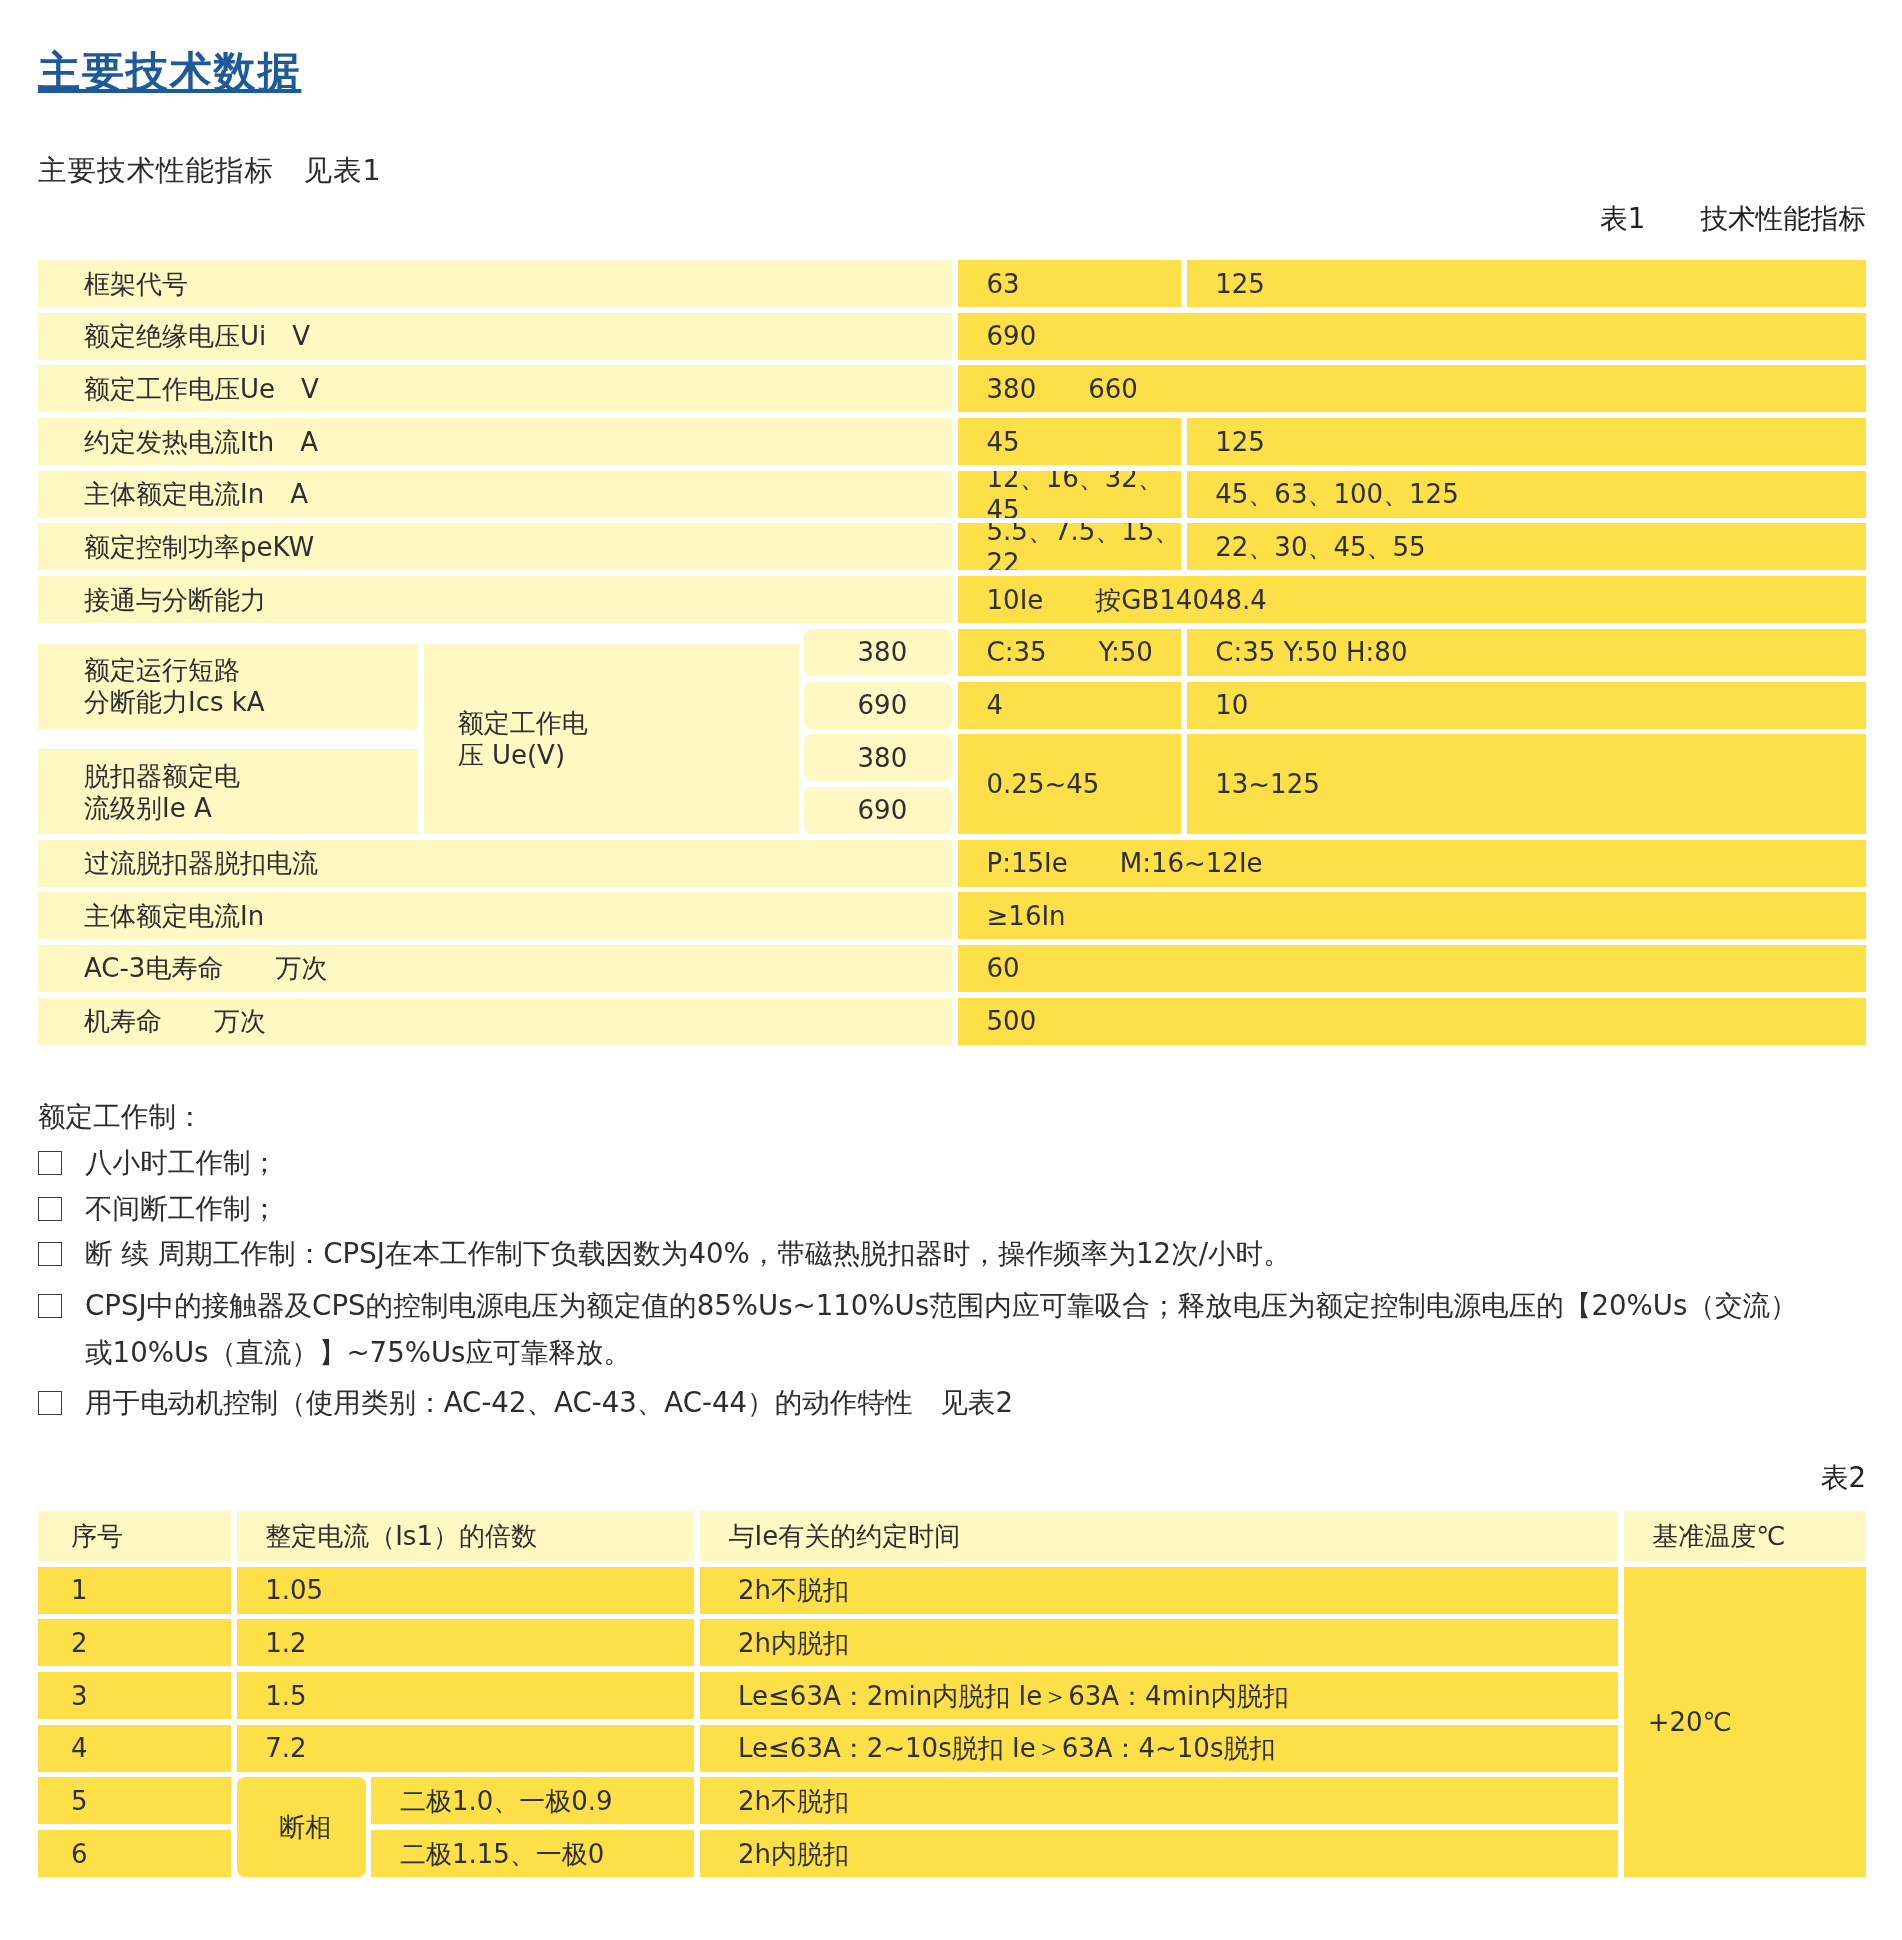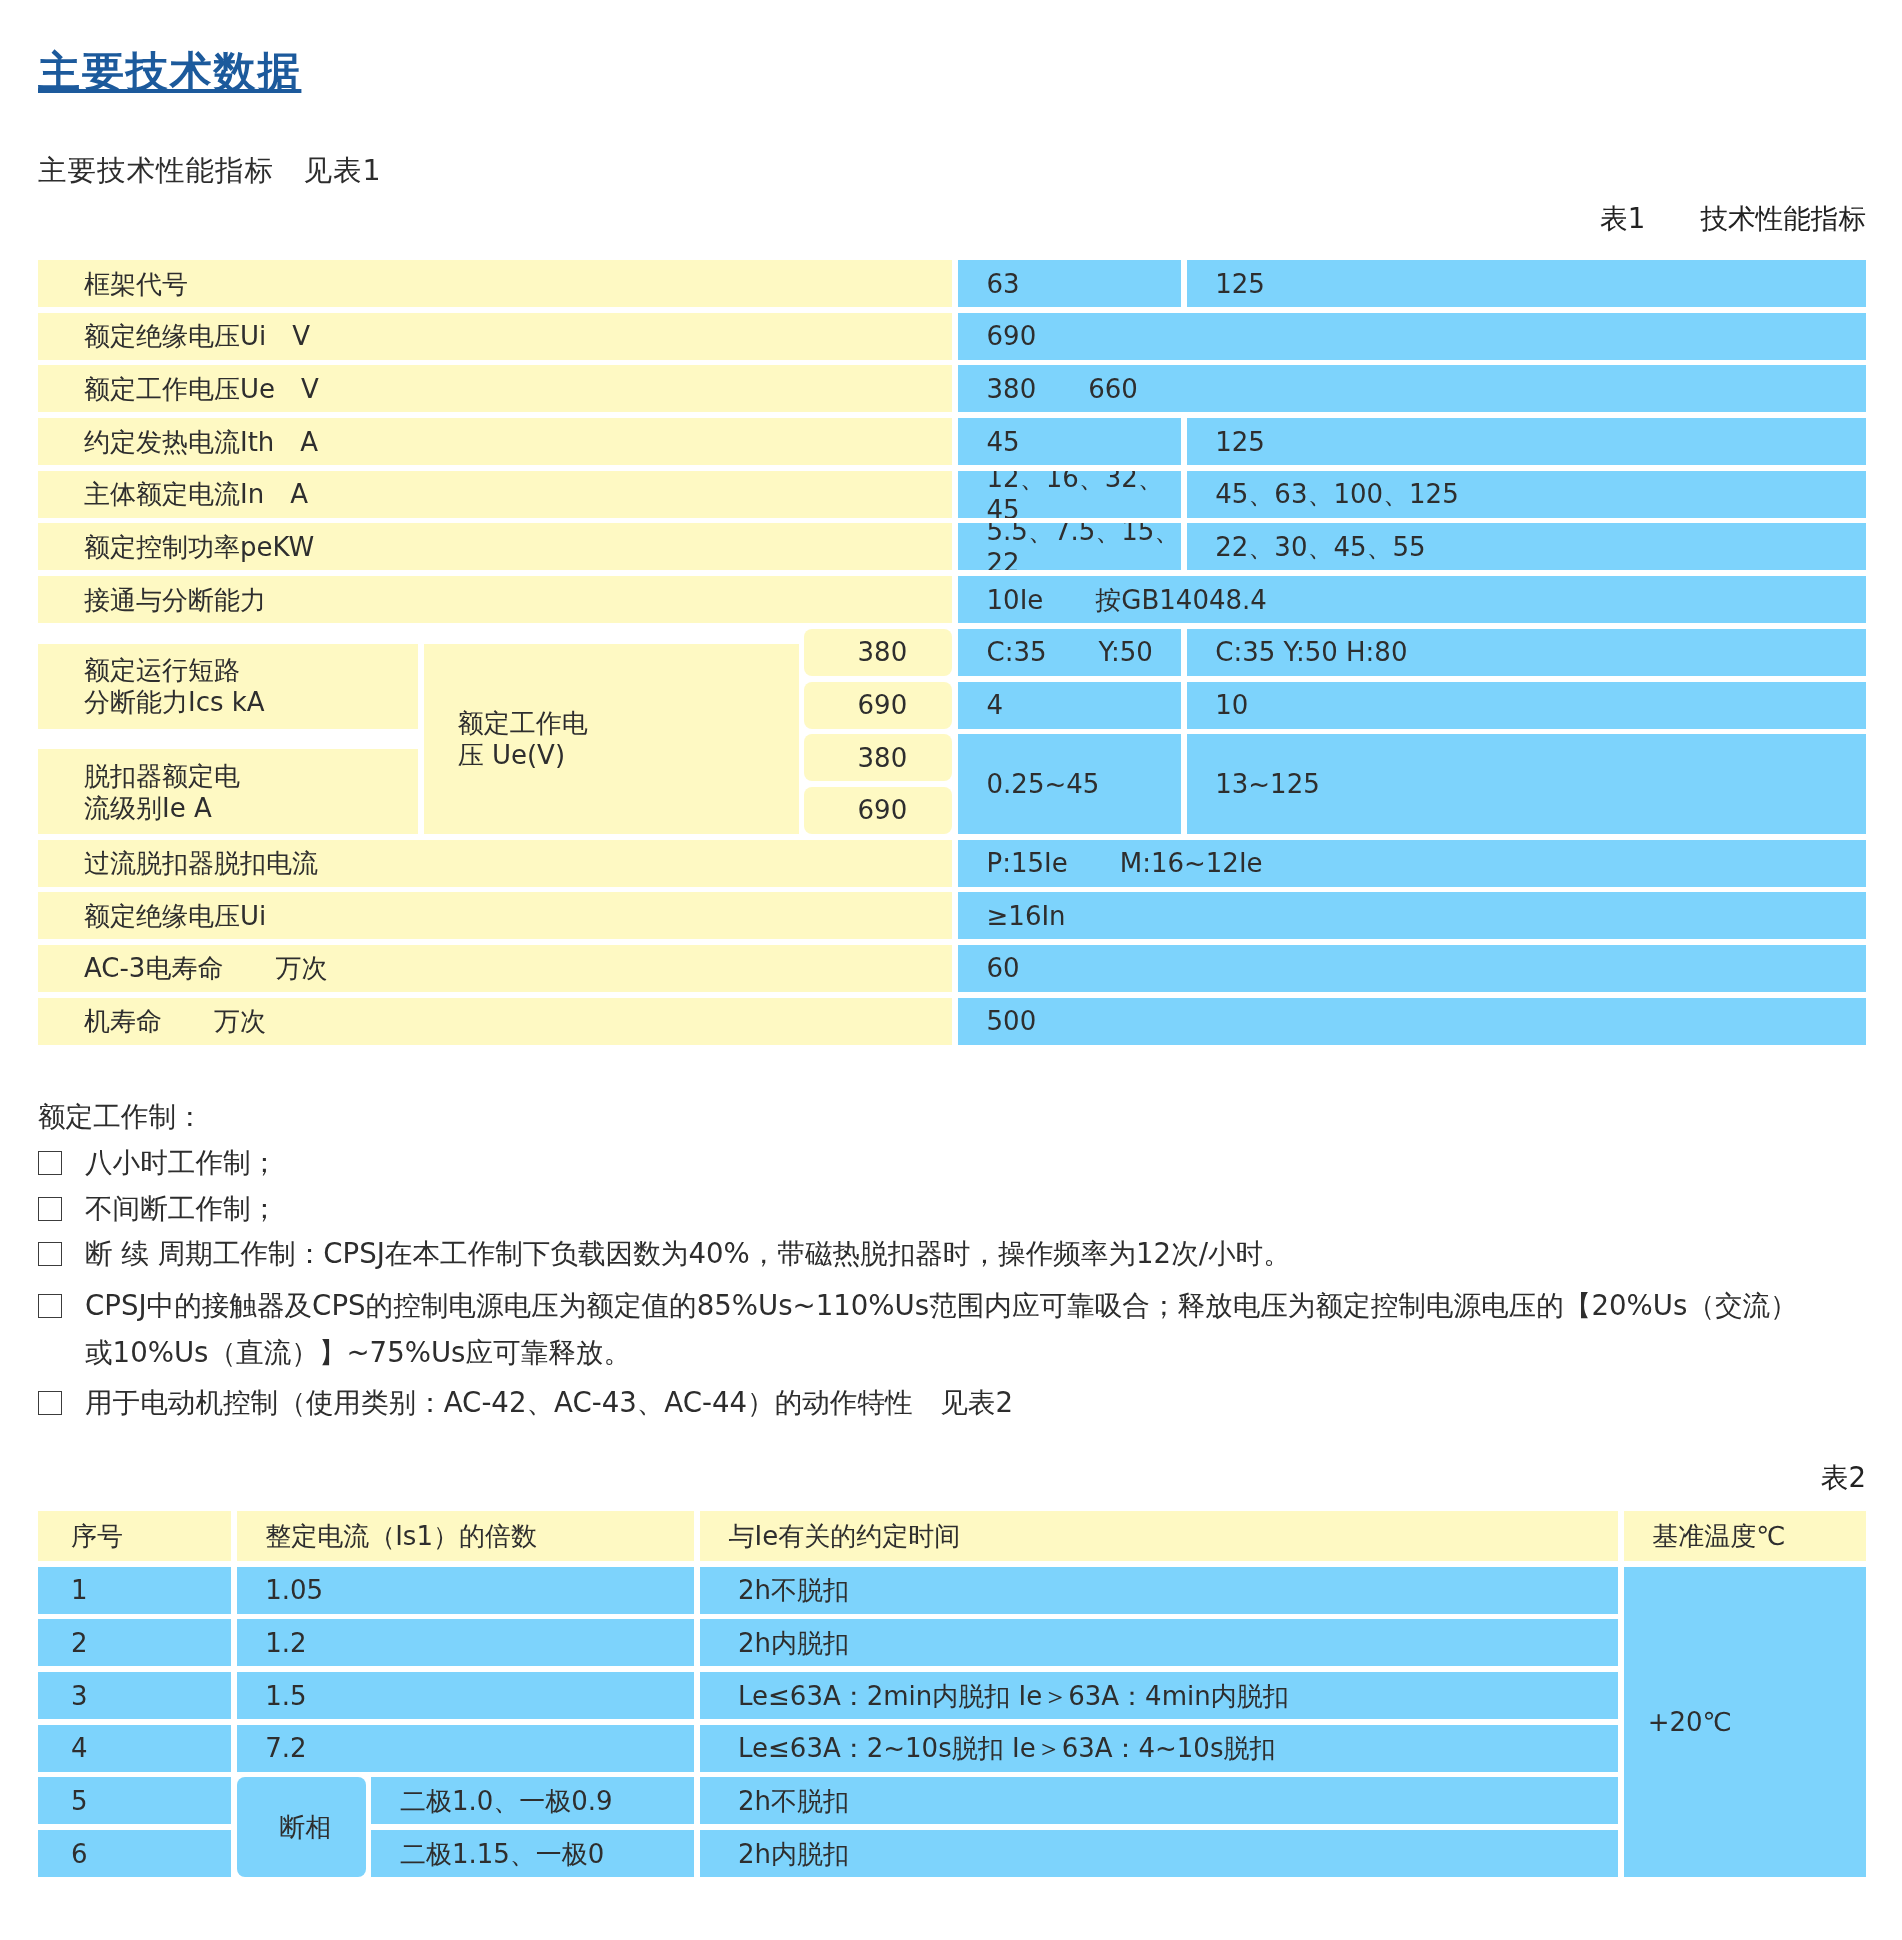--- a/index.html
+++ b/index.html
@@ -26,21 +26,21 @@
   .t2{
     left:38px;top:1511px;width:1828px;
     grid-template-columns:193px 129px 323px 918px 242px;
     grid-template-rows:50px repeat(6,47px);
   }
   .cell{
     display:flex;align-items:center;font-size:26px;line-height:32px;color:#2e2e2e;
     padding-left:28.5px;box-sizing:border-box;overflow:hidden;
   }
   .h{background:#fef9c3;}
-  .v{background:#7dd3fc;}
+  .v{background:#fde047;}
   .lab{padding-left:46px;}
   .mid{padding-left:34px;}
   .ctr{justify-content:center;padding-left:8px;border-radius:8px;}
   .pre{white-space:pre-line;margin-top:15px;}
 
   .duty{left:38px;font-size:27.6px;line-height:36px;color:#2d2d2d;}
   .duty-line{display:flex;align-items:center;}
   .cbx{
     width:22px;height:22px;border:1.9px solid #3c3c3c;background:#fff;
     display:inline-block;margin-right:23px;flex:0 0 auto;
@@ -94,21 +94,21 @@
   <div class="cell v" style="grid-area:8/4/9/5">C:35　　Y:50</div>
   <div class="cell v" style="grid-area:8/5/9/6">C:35  Y:50  H:80</div>
   <div class="cell v" style="grid-area:9/4/10/5">4</div>
   <div class="cell v" style="grid-area:9/5/10/6">10</div>
   <div class="cell v" style="grid-area:10/4/12/5">0.25~45</div>
   <div class="cell v" style="grid-area:10/5/12/6">13~125</div>
 
   <div class="cell h lab" style="grid-area:12/1/13/4">过流脱扣器脱扣电流</div>
   <div class="cell v" style="grid-area:12/4/13/6">P:15Ie　　M:16~12Ie</div>
 
-  <div class="cell h lab" style="grid-area:13/1/14/4">额定绝缘电压Ui</div>
+  <div class="cell h lab" style="grid-area:13/1/14/4">主体额定电流In</div>
   <div class="cell v" style="grid-area:13/4/14/6">≥16In</div>
 
   <div class="cell h lab" style="grid-area:14/1/15/4">AC-3电寿命　　万次</div>
   <div class="cell v" style="grid-area:14/4/15/6">60</div>
 
   <div class="cell h lab" style="grid-area:15/1/16/4">机寿命　　万次</div>
   <div class="cell v" style="grid-area:15/4/16/6">500</div>
 </div>
 
 <div class="abs duty" style="top:1099px">额定工作制：</div>

